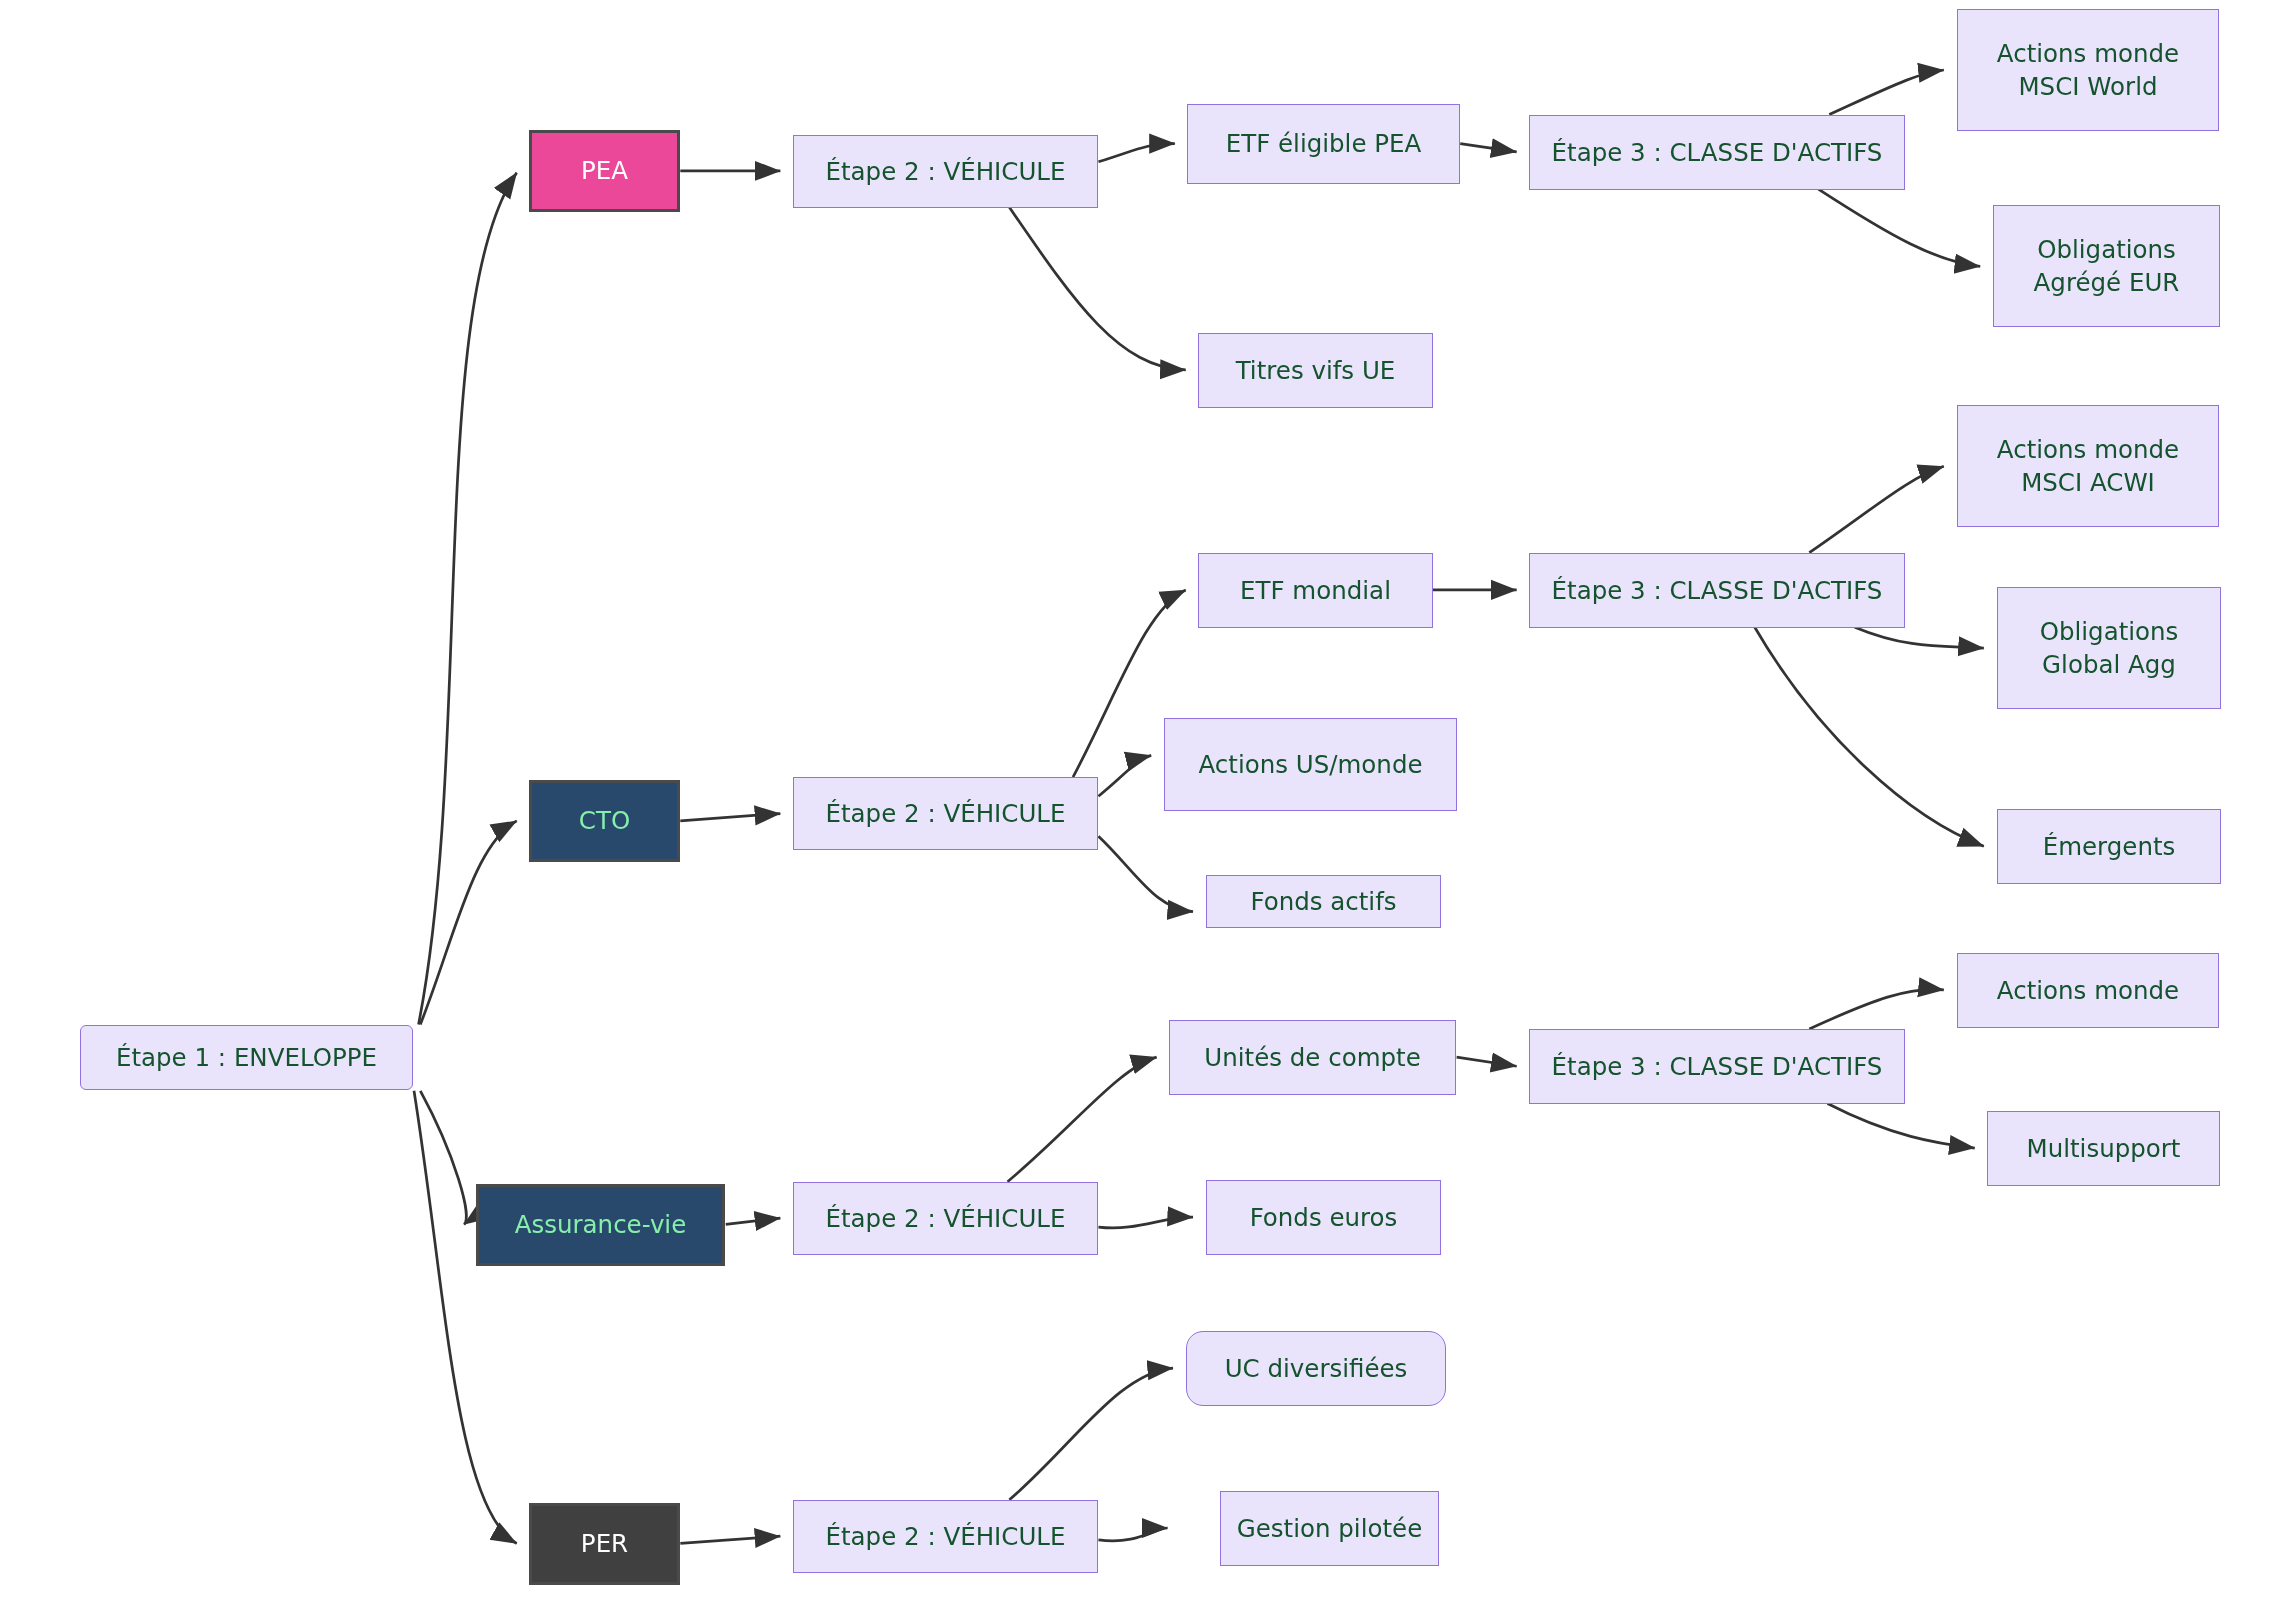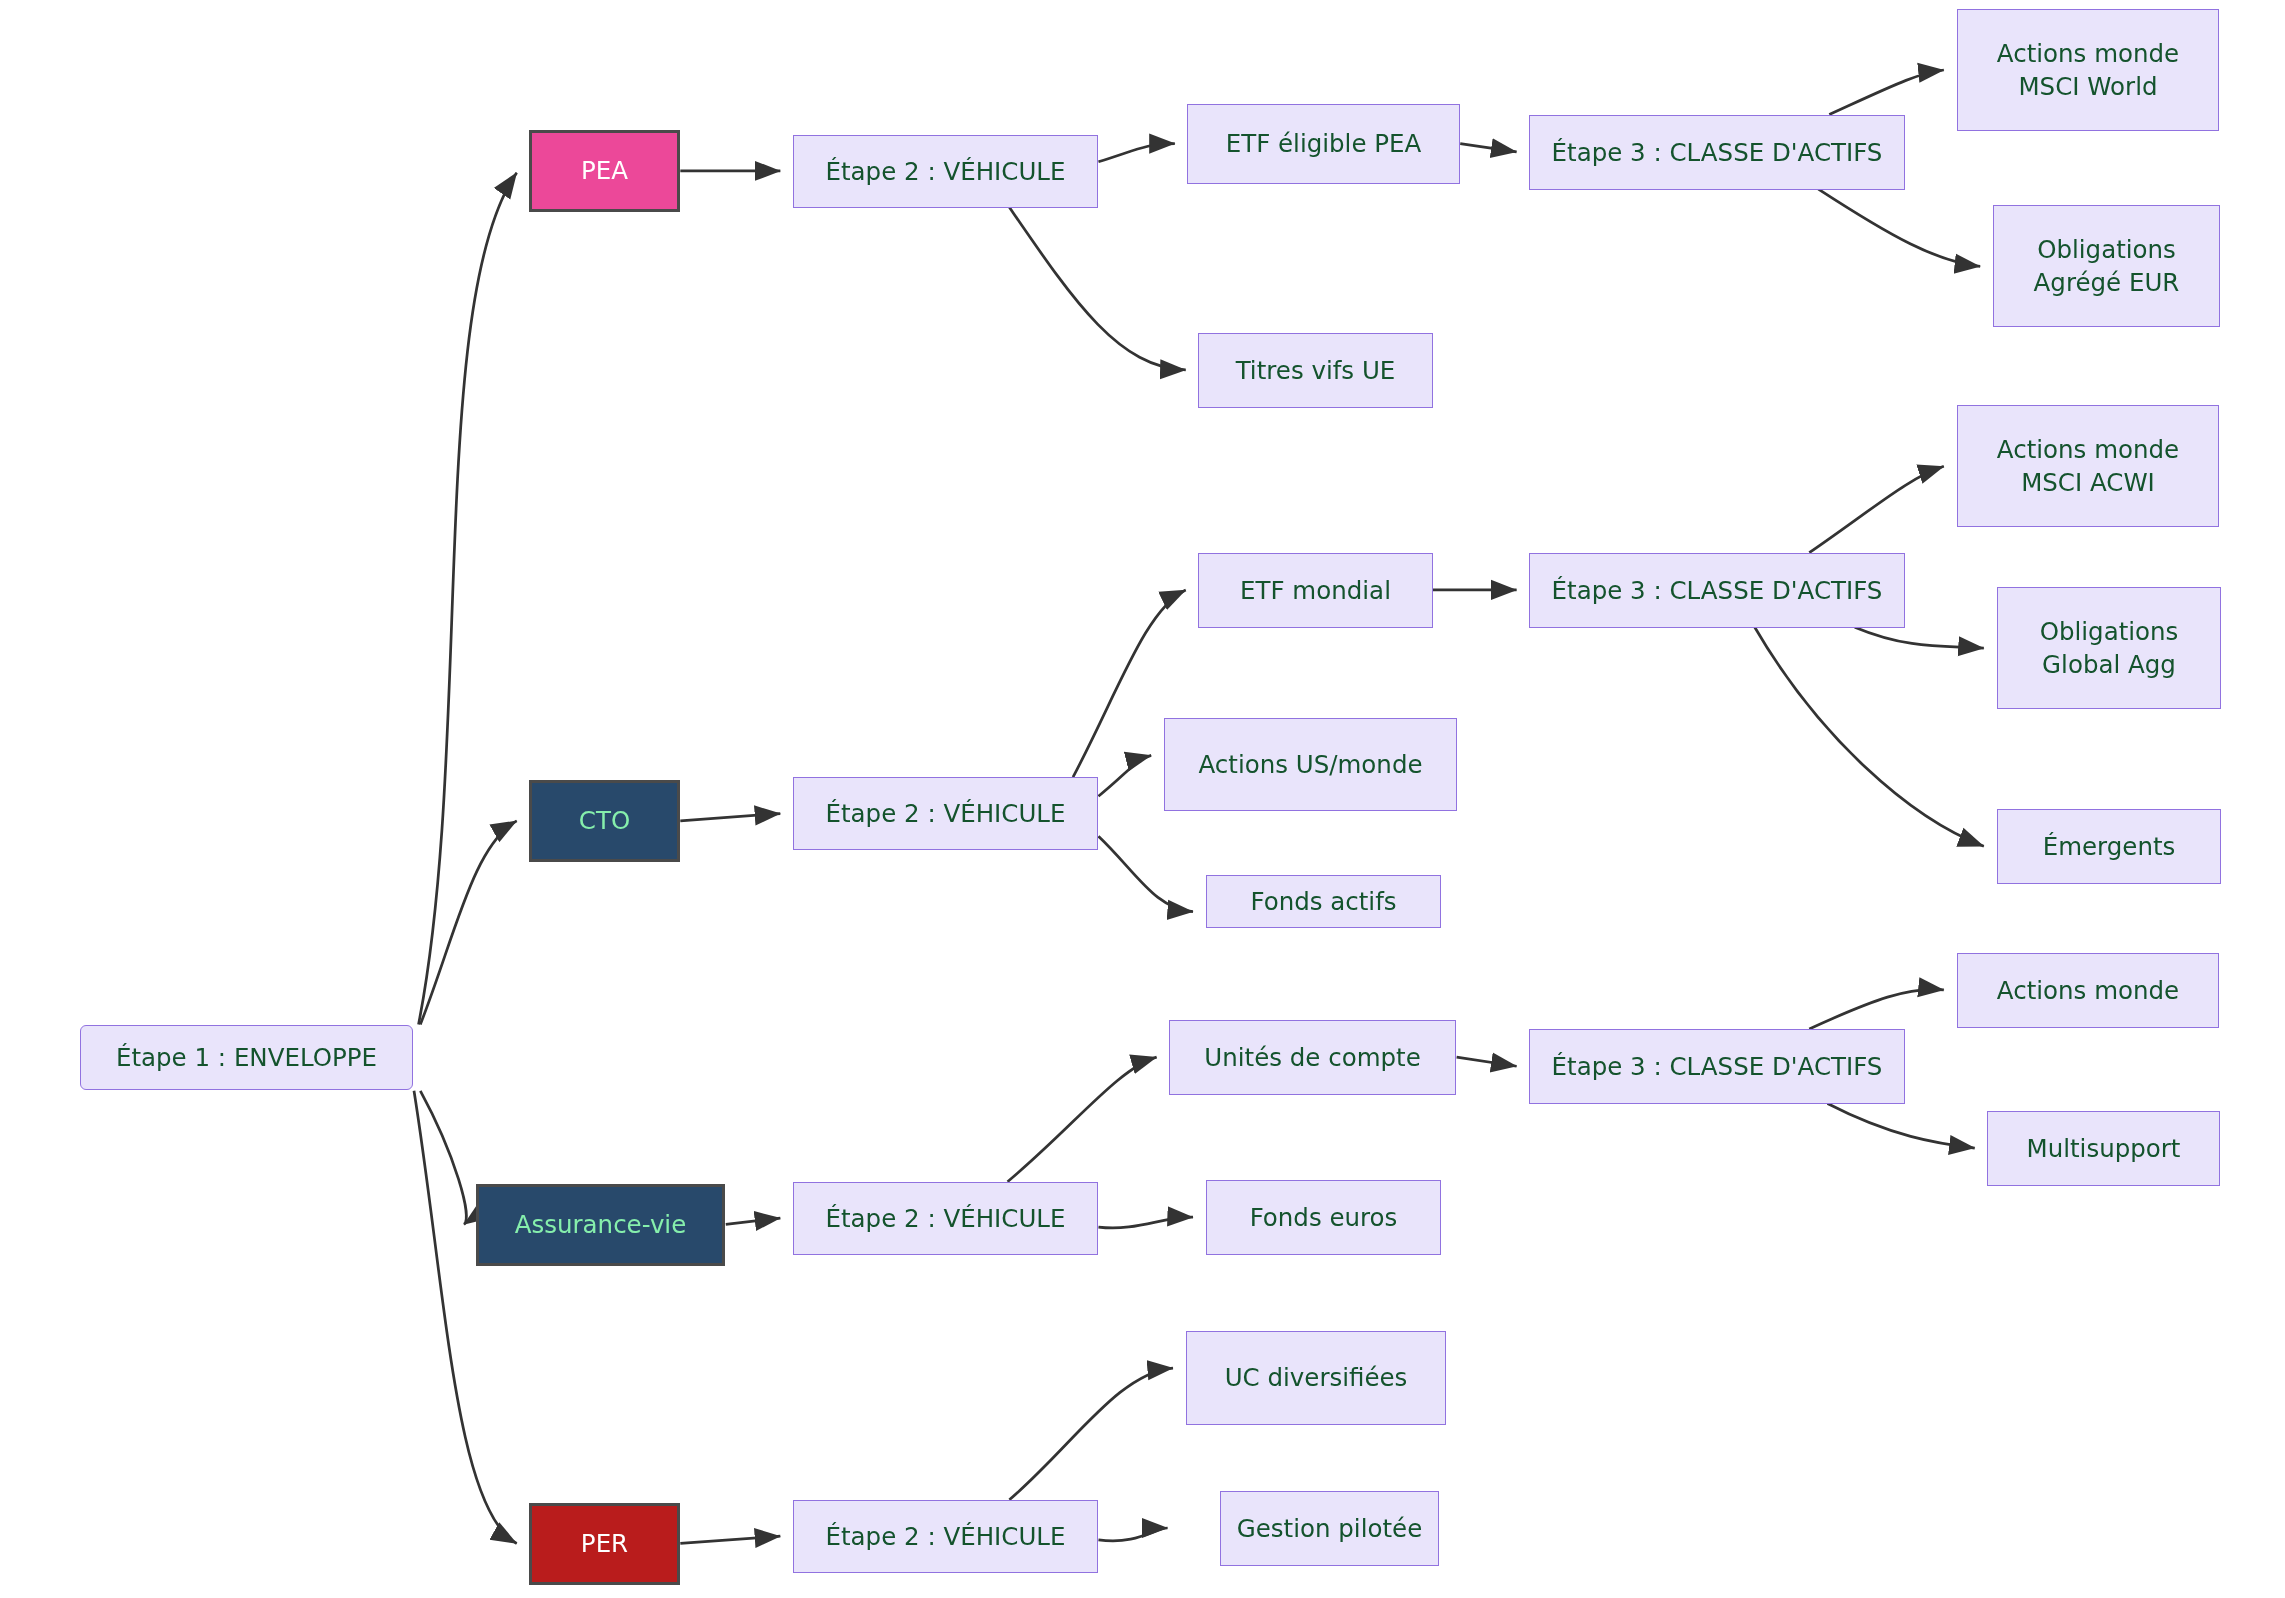--- a/index.html
+++ b/index.html
@@ -46,21 +46,21 @@
     color: #ffffff;
     font-size: 24.5px;
   }
   .node.navy {
     background: #28496b;
     border: 3.6px solid #4a4a4a;
     color: #86efac;
     font-size: 24.5px;
   }
   .node.orange {
-    background: #b91c1c;
+    background: #404040;
     border: 3.6px solid #4a4a4a;
     color: #ffffff;
     font-size: 24.5px;
   }
   .node .line2 { display: block; }
 </style>
 </head>
 <body>
 
 <div id="canvas">
@@ -110,21 +110,21 @@
       <div class="node plain" style="left: 793px; top: 777px; width: 305px; height: 73px;"><span class="line1">Étape 2 : VÉHICULE</span></div>
       <div class="node plain" style="left: 793px; top: 1182px; width: 305px; height: 73px;"><span class="line1">Étape 2 : VÉHICULE</span></div>
       <div class="node plain" style="left: 793px; top: 1500px; width: 305px; height: 73px;"><span class="line1">Étape 2 : VÉHICULE</span></div>
       <div class="node plain" style="left: 1187px; top: 104px; width: 273px; height: 80px;"><span class="line1">ETF éligible PEA</span></div>
       <div class="node plain" style="left: 1198px; top: 333px; width: 235px; height: 75px;"><span class="line1">Titres vifs UE</span></div>
       <div class="node plain" style="left: 1198px; top: 553px; width: 235px; height: 75px;"><span class="line1">ETF mondial</span></div>
       <div class="node plain" style="left: 1164px; top: 718px; width: 293px; height: 93px;"><span class="line1">Actions US/monde</span></div>
       <div class="node plain" style="left: 1206px; top: 875px; width: 235px; height: 53px;"><span class="line1">Fonds actifs</span></div>
       <div class="node plain" style="left: 1169px; top: 1020px; width: 287px; height: 75px;"><span class="line1">Unités de compte</span></div>
       <div class="node plain" style="left: 1206px; top: 1180px; width: 235px; height: 75px;"><span class="line1">Fonds euros</span></div>
-      <div class="node plain" style="left: 1186px; top: 1331px; width: 260px; height: 94px;"><span class="line1">UC diversifiées</span></div>
+      <div class="node plain" style="left: 1186px; top: 1331px; width: 260px; height: 75px; border-radius: 17px;"><span class="line1">UC diversifiées</span></div>
       <div class="node plain" style="left: 1180px; top: 1491px; width: 219px; height: 75px; margin-left: 40px;"><span class="line1">Gestion pilotée</span></div>
       <div class="node plain" style="left: 1529px; top: 115px; width: 376px; height: 75px;"><span class="line1">Étape 3 : CLASSE D'ACTIFS</span></div>
       <div class="node plain" style="left: 1529px; top: 553px; width: 376px; height: 75px;"><span class="line1">Étape 3 : CLASSE D'ACTIFS</span></div>
       <div class="node plain" style="left: 1529px; top: 1029px; width: 376px; height: 75px;"><span class="line1">Étape 3 : CLASSE D'ACTIFS</span></div>
       <div class="node plain" style="left: 1957px; top: 9px; width: 262px; height: 122px;"><span class="line1">Actions monde</span><span class="line2">MSCI World</span></div>
       <div class="node plain" style="left: 1993px; top: 205px; width: 227px; height: 122px;"><span class="line1">Obligations</span><span class="line2">Agrégé EUR</span></div>
       <div class="node plain" style="left: 1957px; top: 405px; width: 262px; height: 122px;"><span class="line1">Actions monde</span><span class="line2">MSCI ACWI</span></div>
       <div class="node plain" style="left: 1997px; top: 587px; width: 224px; height: 122px;"><span class="line1">Obligations</span><span class="line2">Global Agg</span></div>
       <div class="node plain" style="left: 1997px; top: 809px; width: 224px; height: 75px;"><span class="line1">Émergents</span></div>
       <div class="node plain" style="left: 1957px; top: 953px; width: 262px; height: 75px;"><span class="line1">Actions monde</span></div>

